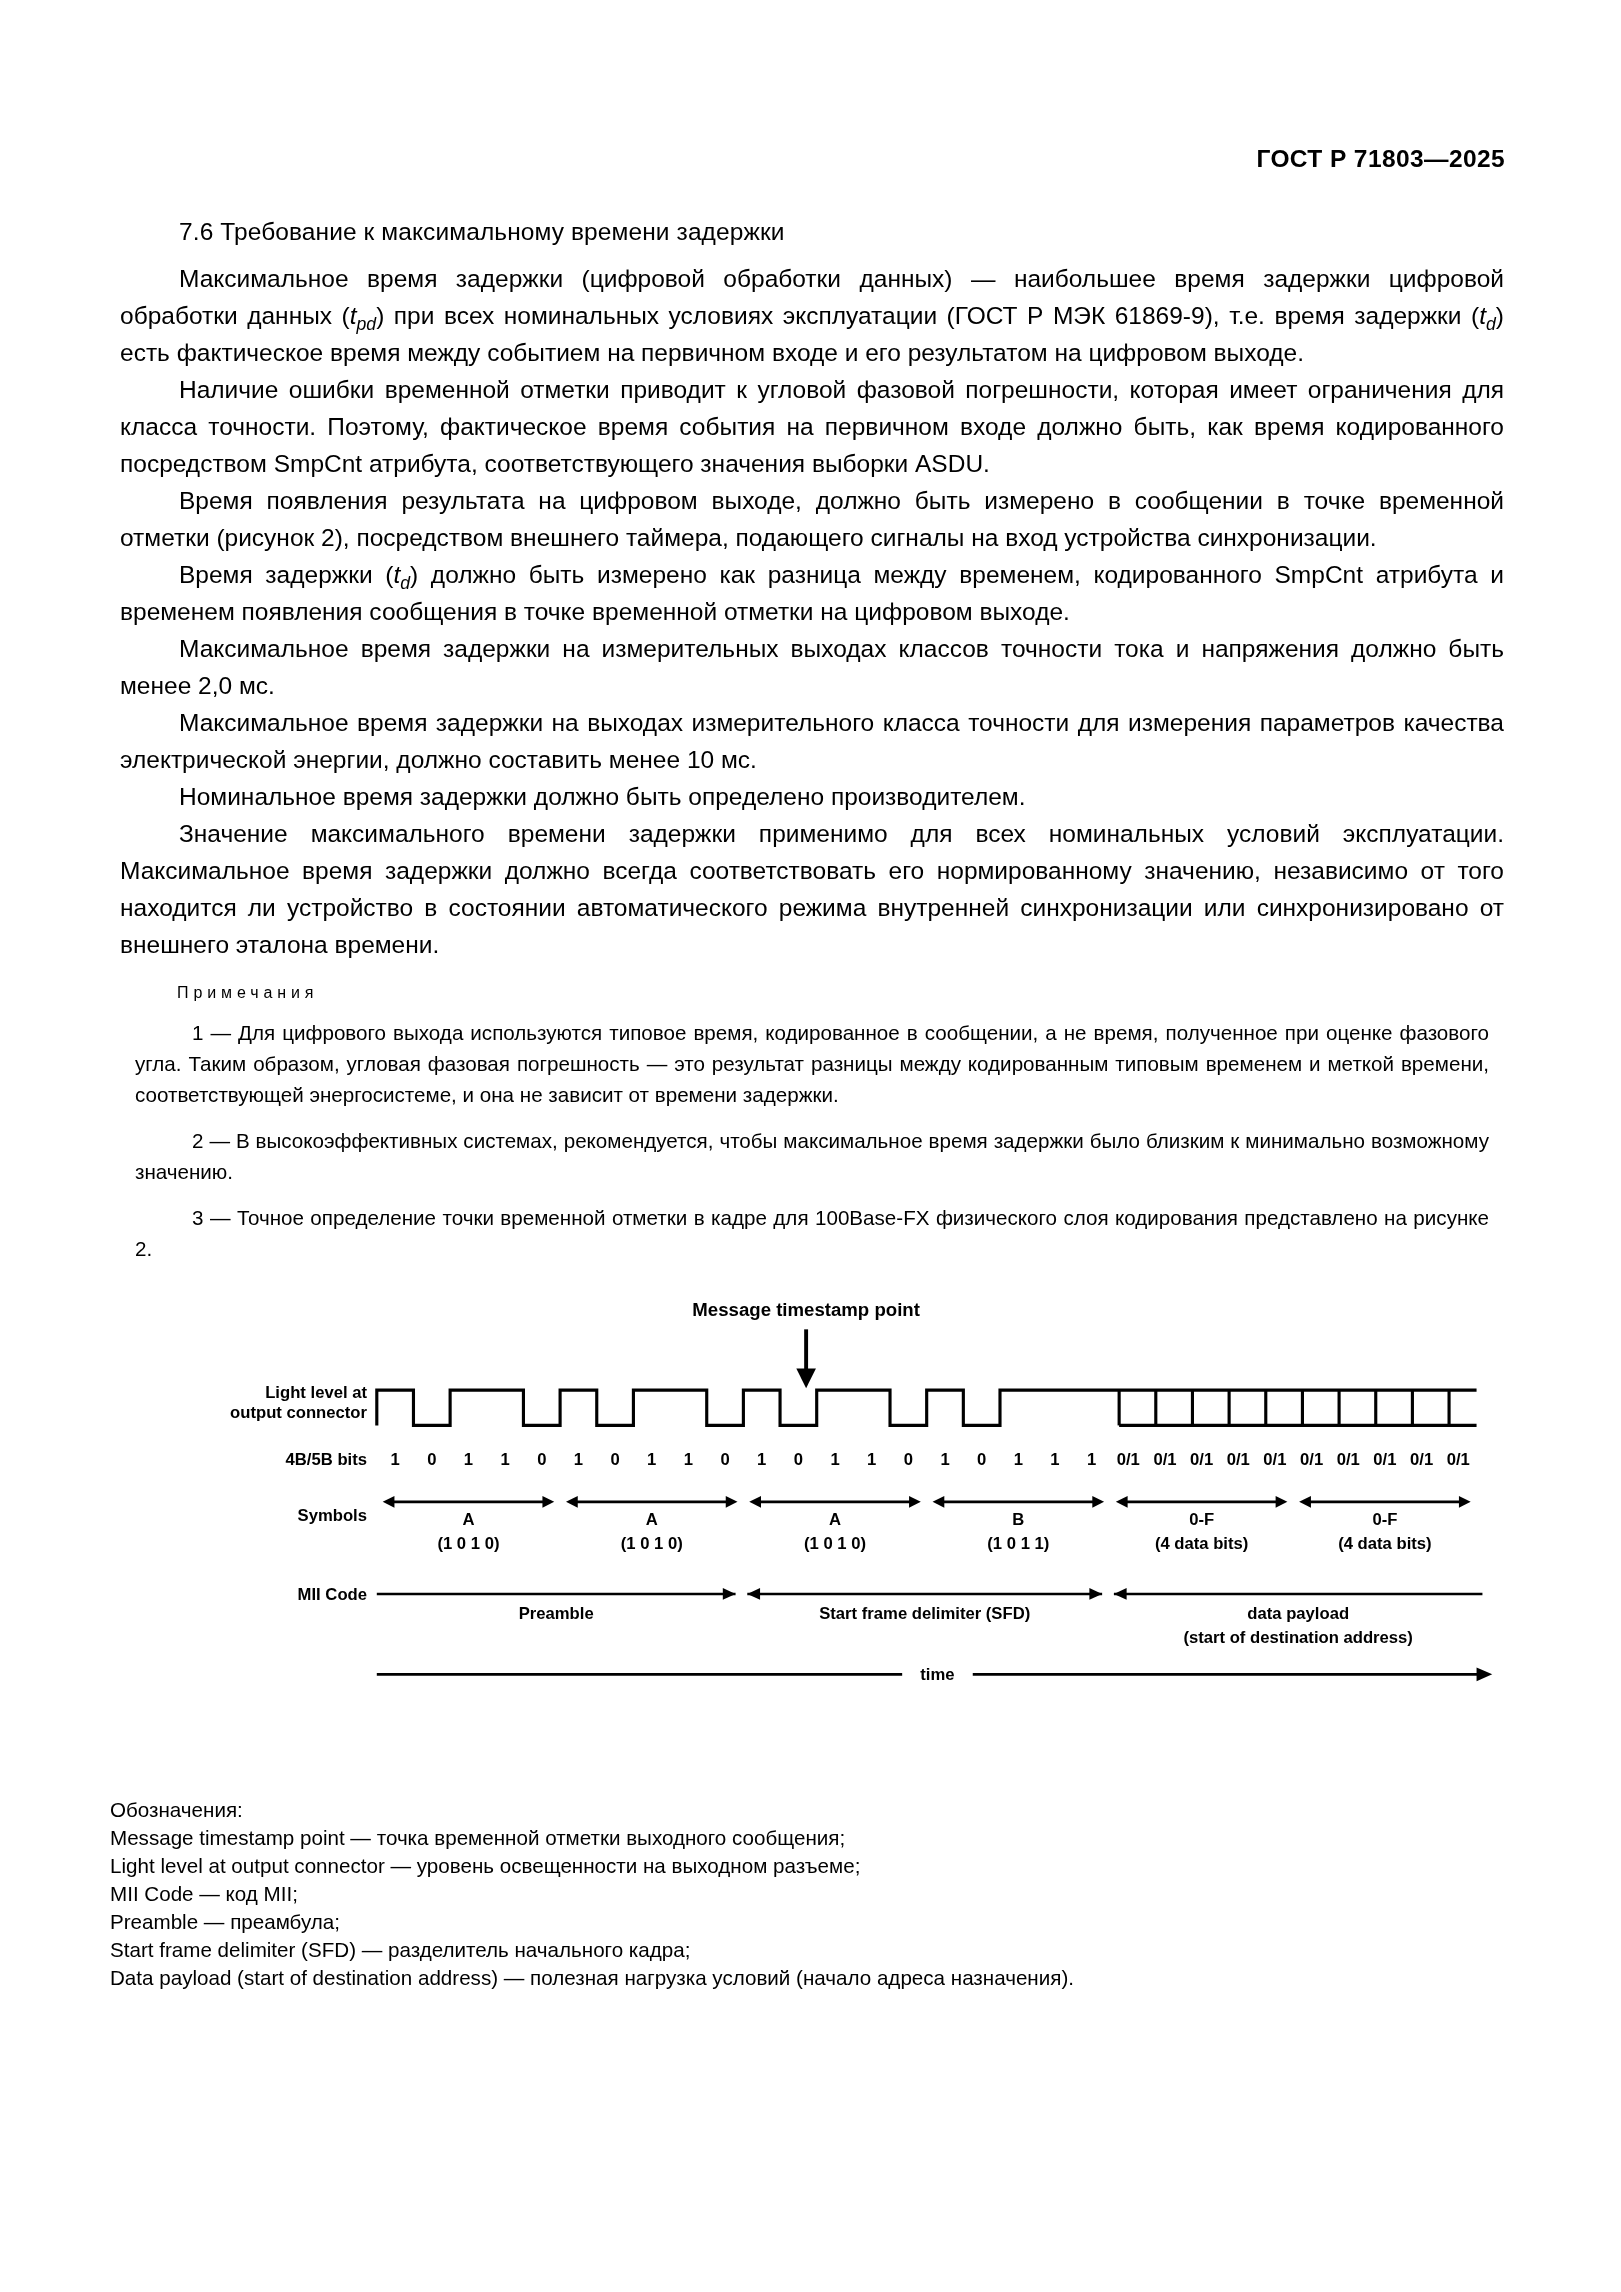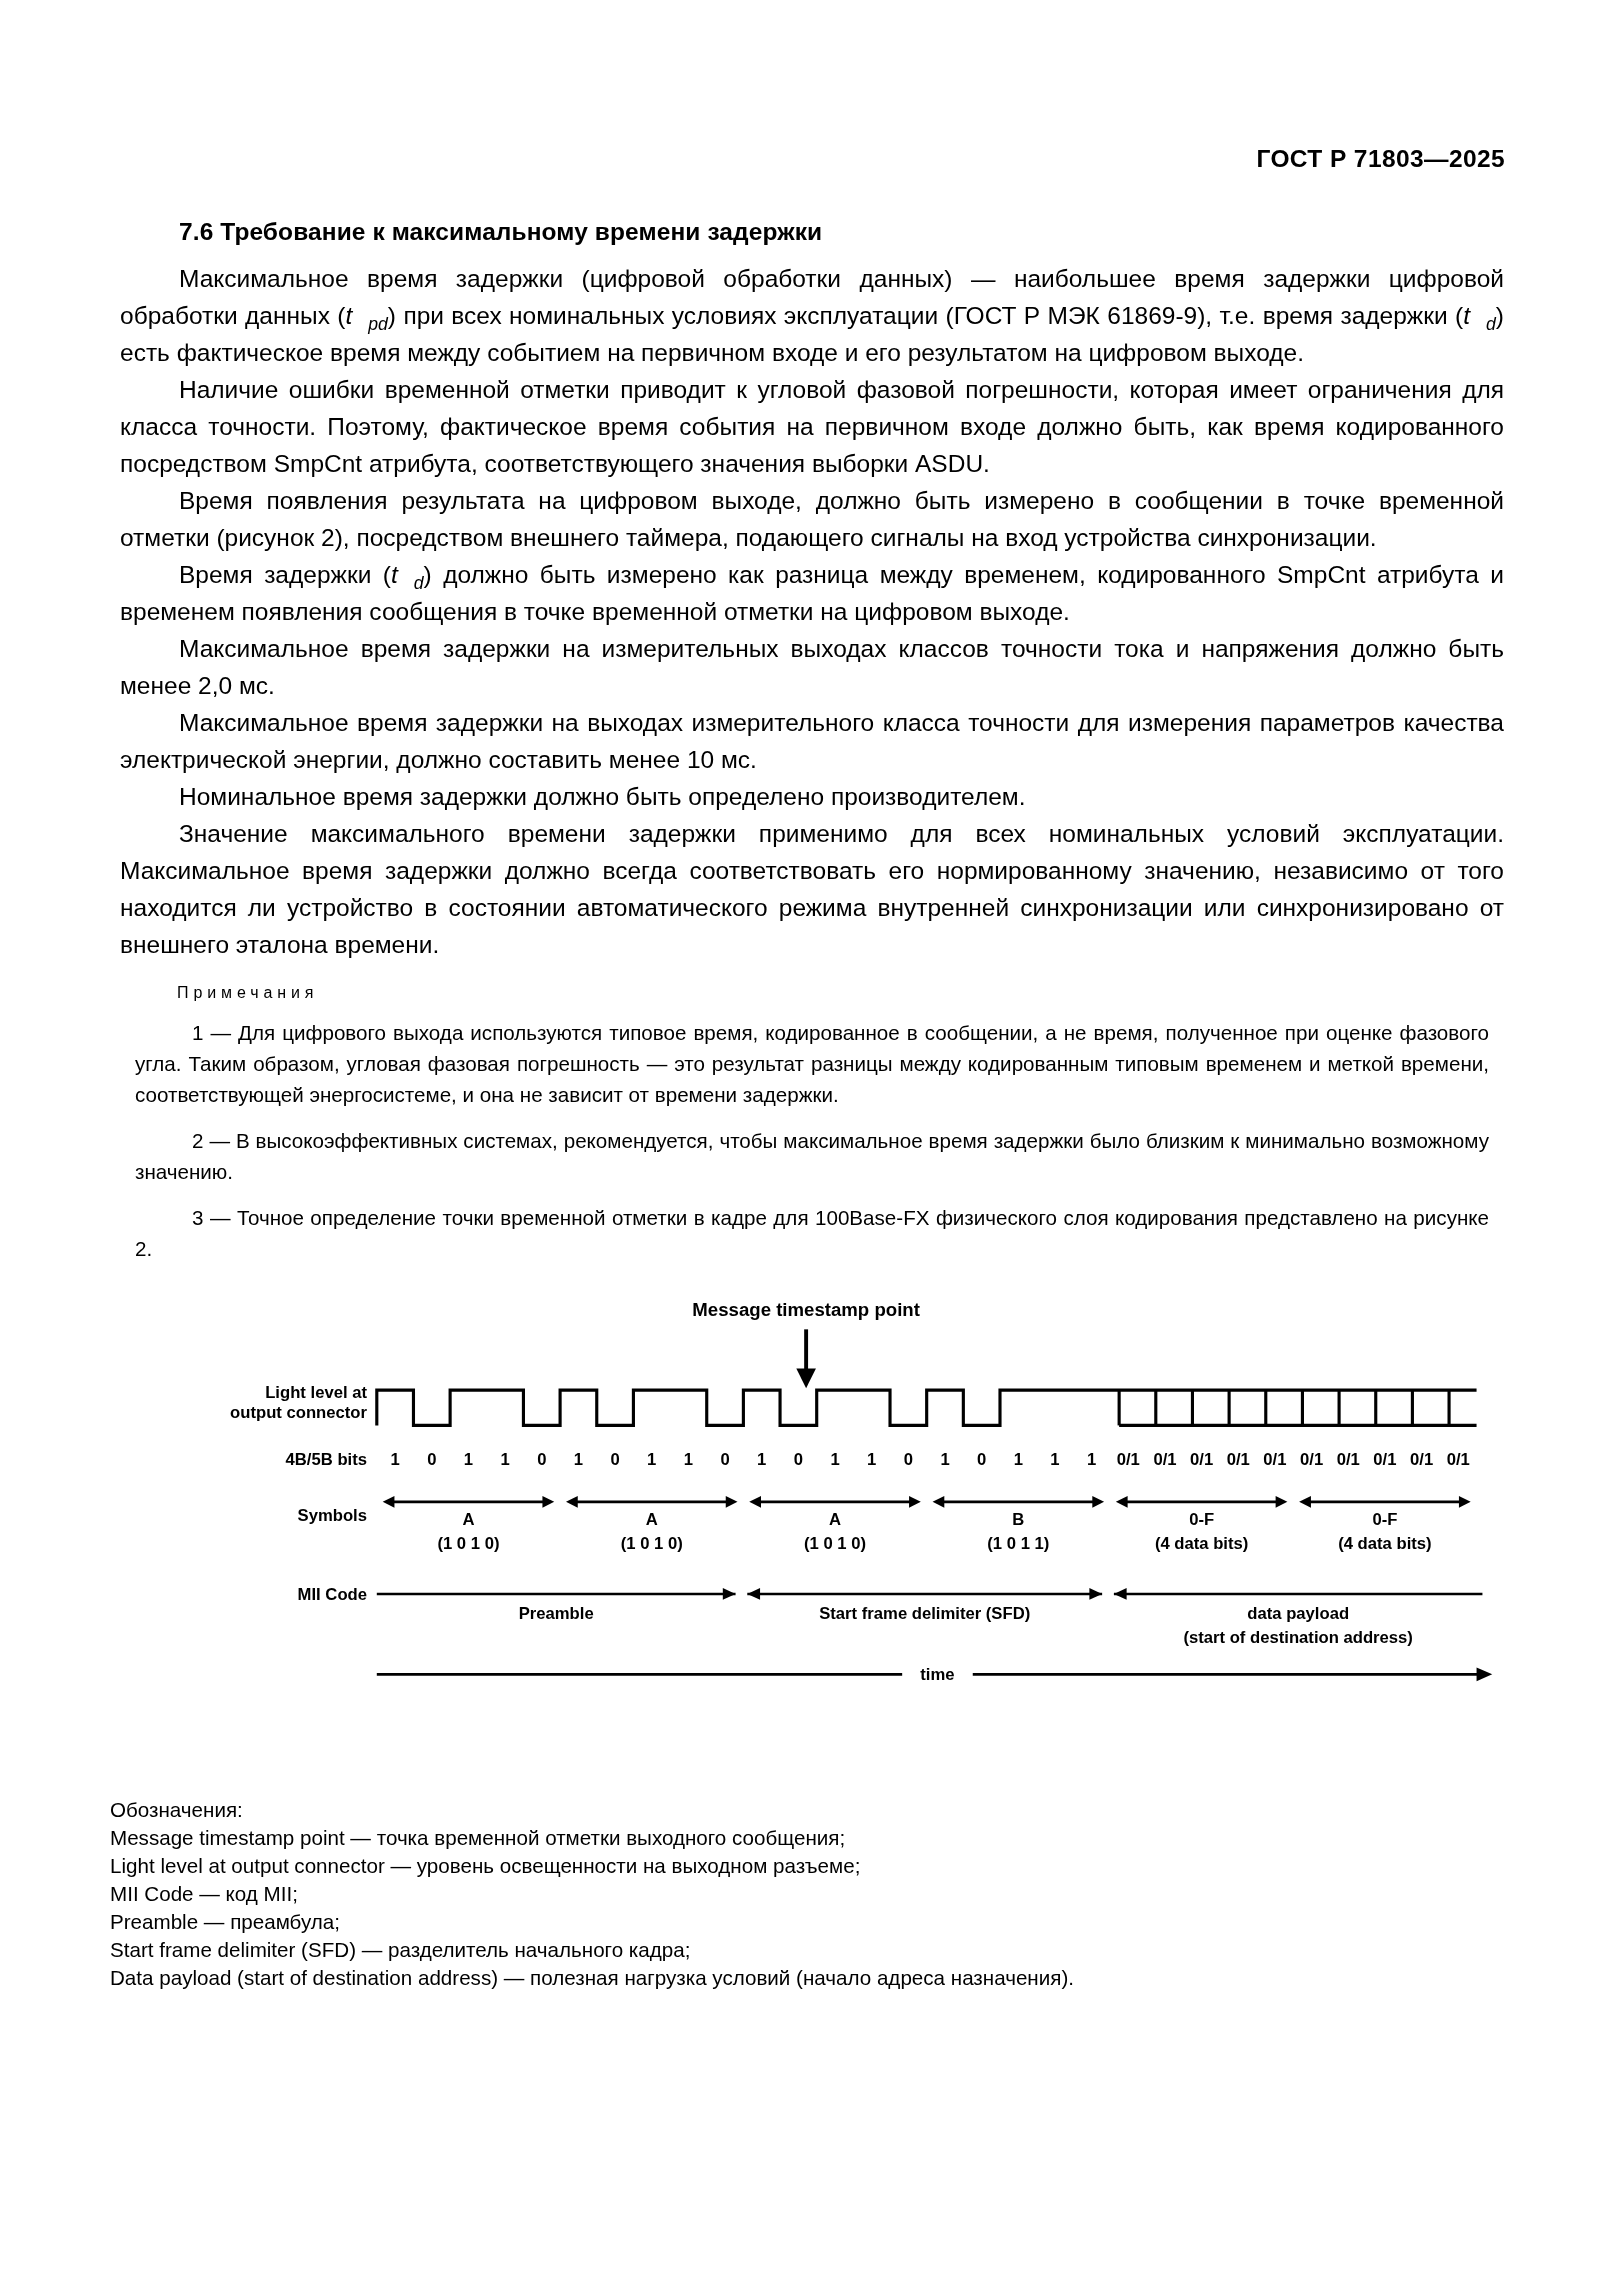--- a/index.html
+++ b/index.html
@@ -34,35 +34,35 @@
   .content {
     position: absolute;
     left: 120px;
     top: 218px;
     width: 1384px;
   }
 
   h2.section-title {
     margin: 0 0 13.7px 0;
     font-size: 24.5px;
-    font-weight: bold;
+    font-weight: normal;
     letter-spacing: 0.1px;
     padding-left: 59px;
   }
 
   p.body-par {
     margin: 0;
     font-size: 24.5px;
     line-height: 37px;
     text-align: justify;
     text-indent: 59px;
     hyphens: manual;
   }
 
-  .sub { font-size: 0.72em; vertical-align: sub; line-height: 0; margin-left: 16px; }
+  .sub { font-size: 0.72em; vertical-align: sub; line-height: 0; }
   .ital { font-style: italic; }
 
   
   .notes-wrap { margin-top: 21.6px; }
   .notes-title {
     font-size: 16px;
     letter-spacing: 4.9px;
     padding-left: 57px;
     margin-bottom: 5.9px;
   }

